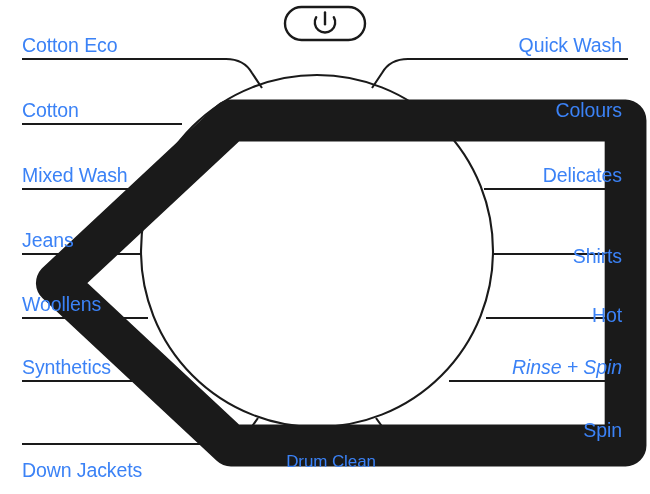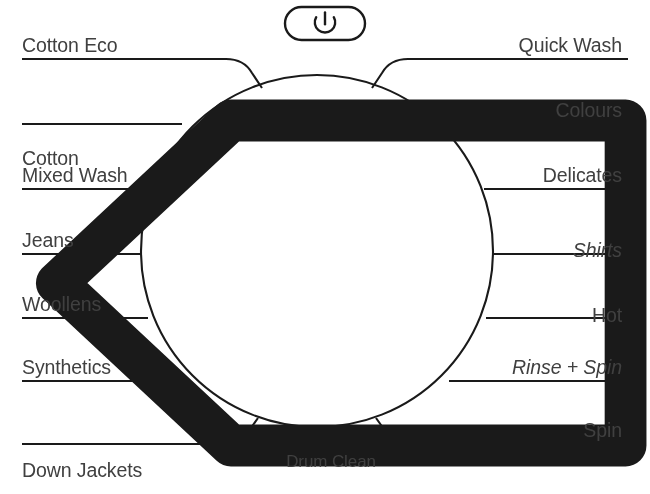--- a/index.html
+++ b/index.html
@@ -27,21 +27,21 @@
     left: 0;
     width: 650px;
     height: 494px;
   }
   .lbl {
     position: absolute;
     font-size: 19.5px;
     line-height: 1;
     letter-spacing: -0.1px;
     white-space: nowrap;
-    color: #404040;
+    color: #3b82f6;
   }
   .lbl-left  { left: 22px;  text-align: left; }
   .lbl-right { right: 28px; text-align: center; margin-left: 48px; }
   .lbl-bottom {
     left: 12px; right: 0;
     text-align: center;
     font-size: 17px;
   }
   .eco-icon {
     display: inline-block;
@@ -99,39 +99,39 @@
 
   <div class="lbl lbl-left" style="top:36px;">
     <span>Cotton Eco</span>
     <span class="eco-icon">
       <svg width="28" height="16" viewBox="0 0 28 16">
         <path d="M 9 1 L 26 1 L 26 15 L 9 15 L 1.5 8 Z" fill="none" stroke="#1a1a1a" stroke-width="1.8" stroke-linejoin="round"></path>
       </svg>
     </span>
   </div>
 
-  <div class="lbl lbl-left" style="top:101px;margin-top:48px;">Cotton</div>
+  <div class="lbl lbl-left" style="top:101px;">Cotton</div>
 
   <div class="lbl lbl-left" style="top:166px;">Mixed Wash</div>
 
   <div class="lbl lbl-left" style="top:231px;">Jeans</div>
 
   <div class="lbl lbl-left" style="top:295px;">Woollens</div>
 
   <div class="lbl lbl-left" style="top:358px;">Synthetics</div>
 
   <div class="lbl lbl-left" style="top:425px;margin-top:36px;">Down Jackets</div>
 
   <div class="lbl lbl-right" style="top:36px;">Quick Wash</div>
 
   <div class="lbl lbl-right" style="top:166px;">Delicates</div>
 
   <div class="lbl lbl-right" style="top:101px;">Colours</div>
 
-  <div class="lbl lbl-right" style="top:241px;font-style:italic;">Shirts</div>
+  <div class="lbl lbl-right" style="top:247px;">Shirts</div>
 
   <div class="lbl lbl-right" style="top:306px;">Hot</div>
 
   <div class="lbl lbl-right" style="top:358px;font-style:italic;">Rinse + Spin</div>
 
   <div class="lbl lbl-right" style="top:421px;">Spin</div>
 
   <div class="lbl lbl-bottom" style="top:453px;">Drum Clean</div>
 
 </div>

